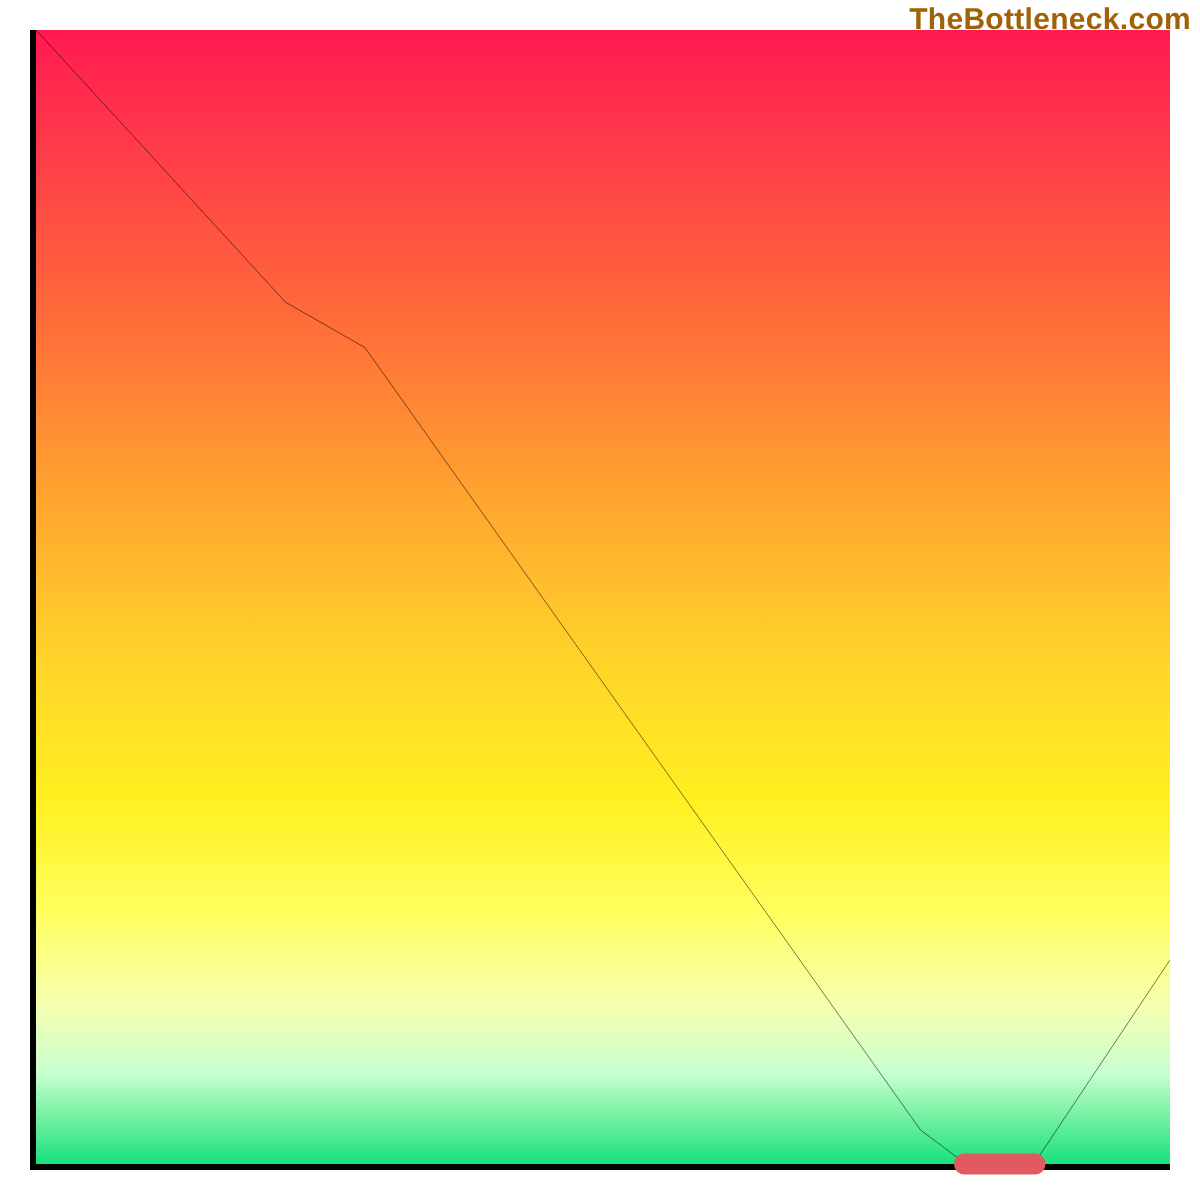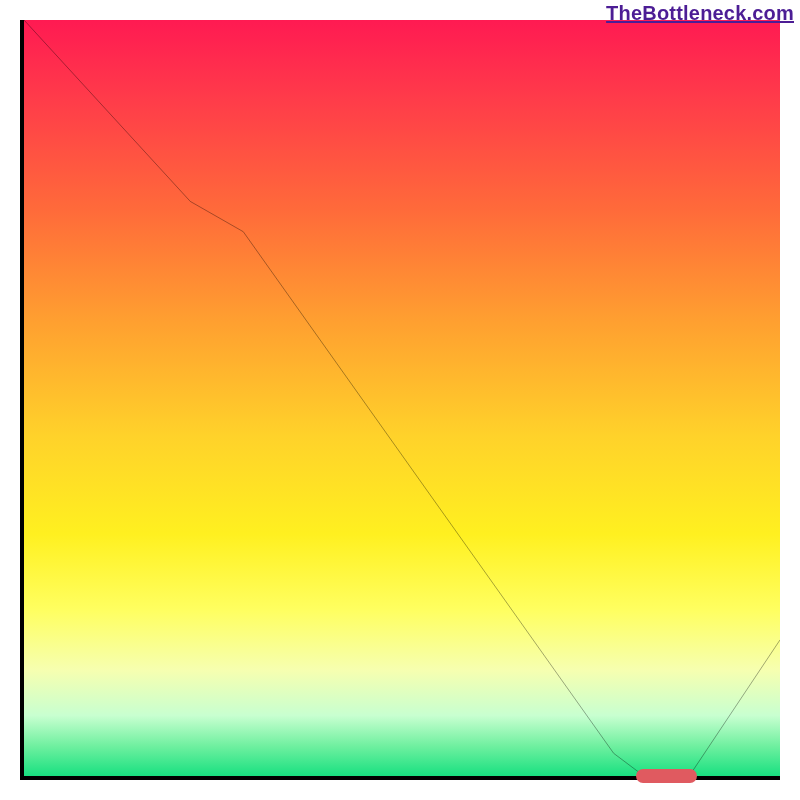--- a/index.html
+++ b/index.html
@@ -23,21 +23,21 @@
       #70f0a0 96%,
       #18e080 100%);
   }
   .curve{position:absolute;left:0;top:0}
   .marker{
     position:absolute;width:64px;height:14px;border-radius:7px;
     background:#e05a60;
   }
   .watermark{
     position:absolute;top:2px;right:6px;
-    font:700 20px Arial,Helvetica,sans-serif;color:#4c1d95;letter-spacing:.2px;text-decoration:underline;
+    font:700 20px Arial,Helvetica,sans-serif;color:#a16207;letter-spacing:.2px;
   }
 </style>
 </head>
 <body>
 
 <div class="plot">
   <div class="grad"></div>
 
   <svg class="curve" width="756" height="756" viewBox="0 0 100 100" preserveAspectRatio="none">
     <path id="curve-path" fill="none" stroke="#000" stroke-width="0.35" vector-effect="non-scaling-stroke" d="M0 0 L22 24 L29 28 L78 97 L82 100 L88 100 L100 82"></path>

